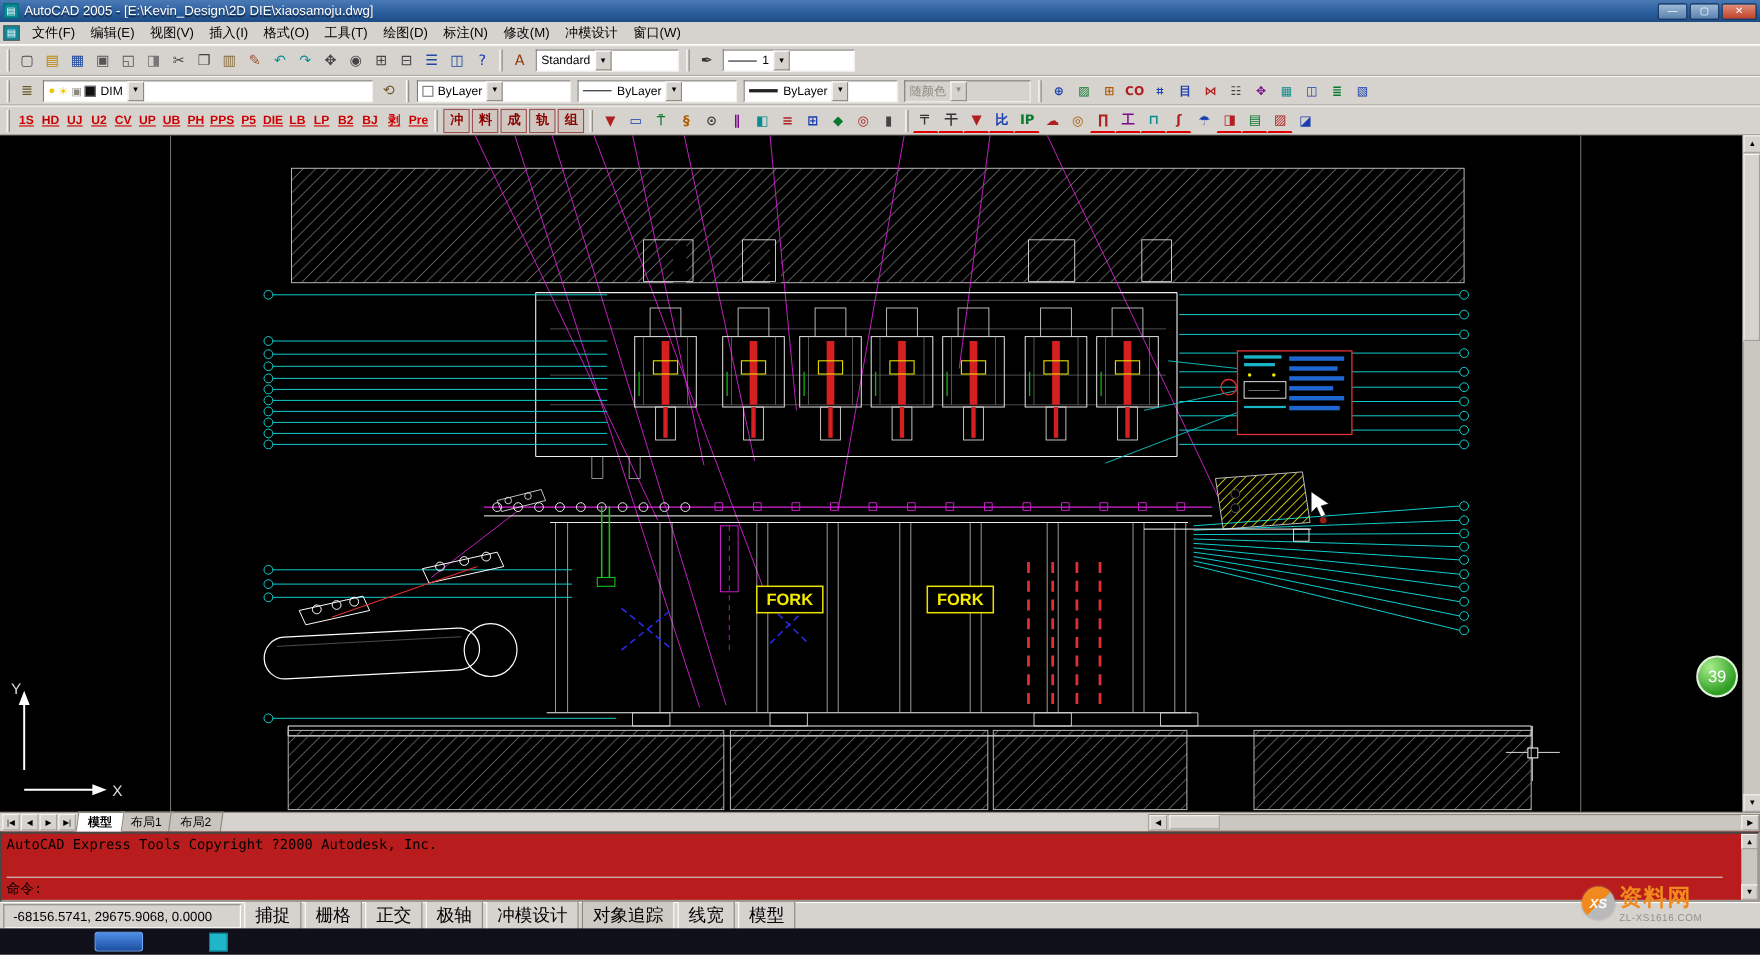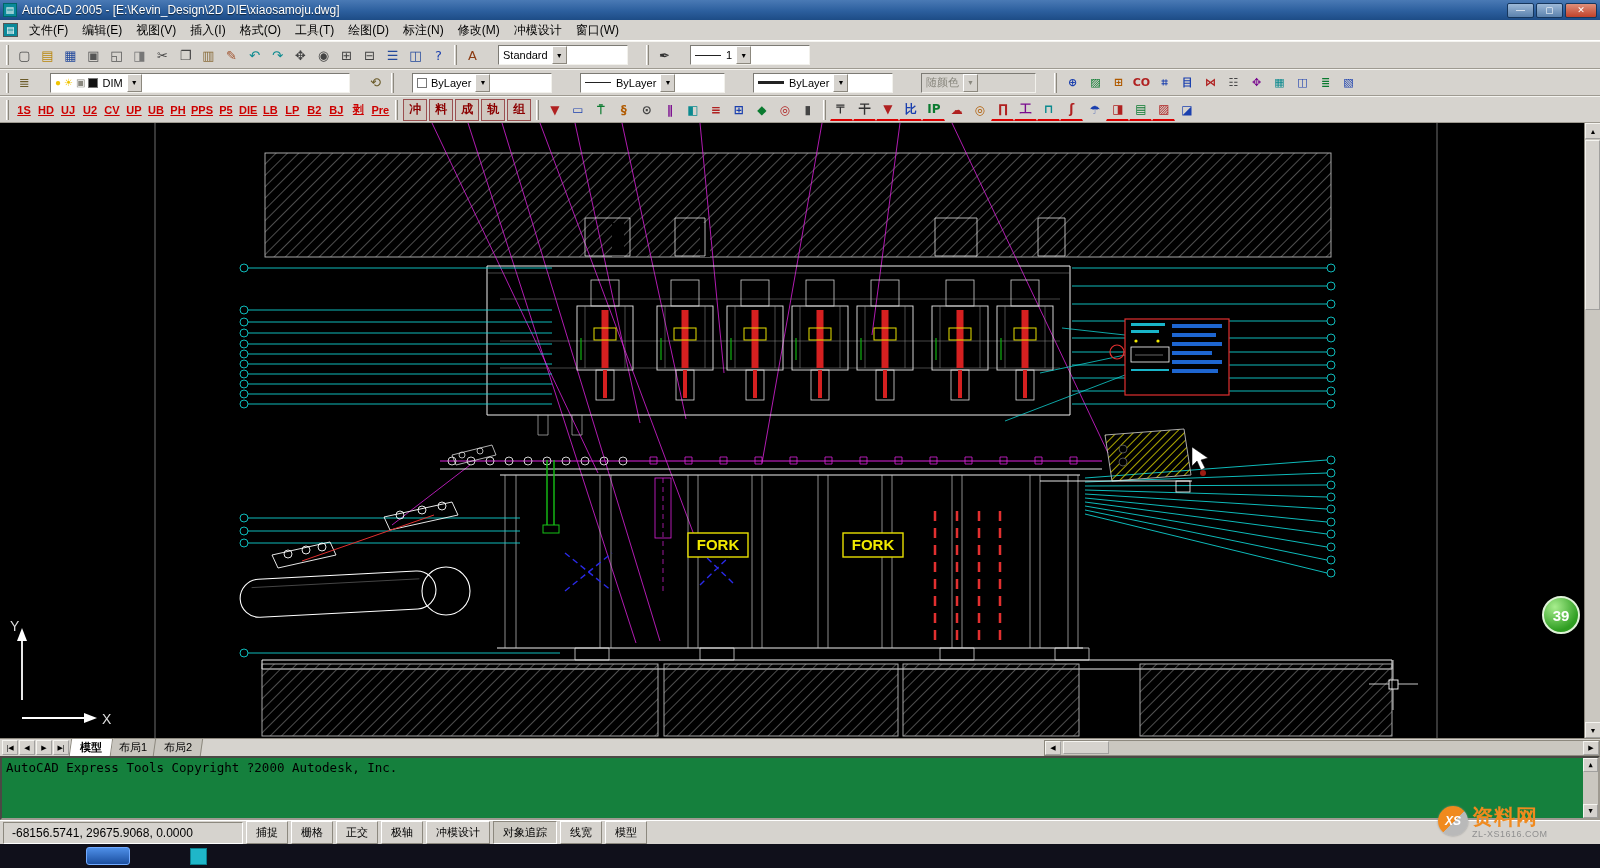--- a/index.html
+++ b/index.html
@@ -21,58 +21,58 @@
 .menu-item{padding:3px 7px;white-space:nowrap}
 
 
 .tb{display:flex;align-items:center;background:#d6d3ce;border-top:1px solid #f5f4f0;border-bottom:1px solid #9e9a91;padding:0 2px;overflow:hidden}
 .tb1{height:28px}.tb2{height:27px}.tb3{height:27px}
 .grip{width:3px;height:20px;border-left:1px solid #fff;border-right:1px solid #8c887e;margin:0 4px;flex:none}
 .ticon{width:23px;height:22px;border:1px solid transparent;background:transparent;display:flex;align-items:center;justify-content:center;font-size:13px;flex:none;font-family:"DejaVu Sans",sans-serif}
 .ticon .g{pointer-events:none}
 .ticon.u{border-bottom:2px solid #d00}
 .tgroup{display:flex;align-items:center;flex:none}
-.combo{display:flex;align-items:center;height:20px;background:#fff;border:1px solid;border-color:#7c7a74 #f2f1ec #f2f1ec #7c7a74;font-size:11px;padding-left:4px;margin:0 14px;flex:none}
+.combo{display:flex;align-items:center;height:20px;background:#fff;border:1px solid;border-color:#7c7a74 #f2f1ec #f2f1ec #7c7a74;font-size:11px;padding-left:4px;margin:0 3px;flex:none}
 .combo .dd{width:15px;height:18px;margin-left:4px;background:#d6d3ce;border:1px solid;border-color:#fff #8c887e #8c887e #fff;font-size:7px;display:flex;align-items:center;justify-content:center}
 .combo.disabled{background:#d6d3ce;color:#8a887f}
 .lyrico{font-size:10px;margin-right:3px}
 .swatch{width:10px;height:10px;background:#111;border:1px solid #777;margin-right:4px;flex:none}
 .ltline{width:26px;border-top:1px solid #222;margin-right:5px;flex:none}
 .rletter{min-width:22px;height:22px;border:1px solid transparent;background:transparent;color:#c00;font-weight:bold;font-size:11px;display:flex;align-items:center;justify-content:center;flex:none;padding:0 1px;text-decoration:underline}
 .cjkbtn{min-width:24px;height:22px;border:1px solid #9a5050;background:#d0c8c0;color:#8b0000;font-weight:bold;font-size:12px;display:flex;align-items:center;justify-content:center;flex:none;margin:0 1px}
 
 
 .canvas-wrap{position:relative;height:615px;background:#000}
 #cad{position:absolute;left:0;top:0}
 svg text{font-family:"Liberation Sans",sans-serif}
 .vscroll{position:absolute;right:0;top:0;width:16px;height:615px;background:#cac7c0;border-left:1px solid #8c887e;display:flex;flex-direction:column}
 .sbtn{width:16px;height:16px;background:#d6d3ce;border:1px outset #f5f4f0;font-size:7px;display:flex;align-items:center;justify-content:center;flex:none}
 .vthumb{height:170px;margin-top:1px;background:#d6d3ce;border:1px outset #f5f4f0}
-.badge{position:absolute;right:20px;top:473px;width:38px;height:38px;border-radius:50%;background:radial-gradient(circle at 32% 26%,#a8ee8e,#2f9e22 70%);border:2px solid #dff3d8;color:#fff;font-weight:bold;font-size:15px;display:flex;align-items:center;justify-content:center;box-shadow:0 1px 4px #000}
+.badge{position:absolute;right:20px;top:473px;width:38px;height:38px;border-radius:50%;background:radial-gradient(circle at 32% 26%,#a8ee8e,#2f9e22 70%);border:2px solid #dff3d8;color:#fff;font-weight:normal;font-size:15px;display:flex;align-items:center;justify-content:center;box-shadow:0 1px 4px #000}
 
 
 .tabsrow{height:18px;display:flex;align-items:flex-end;background:#d6d3ce;border-top:1px solid #8c887e;padding-left:2px}
 .tnav{width:16px;height:15px;background:#d6d3ce;border:1px outset #f5f4f0;font-size:7px;display:flex;align-items:center;justify-content:center;flex:none;margin-right:1px}
 .tab{padding:1px 9px 1px 9px;border:1px solid #8c887e;border-bottom:none;background:#c8c5be;font-size:11px;flex:none;transform:skewX(-8deg);margin-right:-3px}
 .tab>span{display:inline-block;transform:skewX(8deg)}
 .tab.on{background:#fff;font-weight:bold;z-index:2;position:relative}
 .hscroll{margin-left:auto;display:flex;align-items:center;width:556px;height:16px;background:#cac7c0;border:1px solid #8c887e;align-self:center}
 .hthumb{width:46px;height:13px;background:#d6d3ce;border:1px outset #f5f4f0;margin-left:2px}
 .htrack{flex:1}
 
 
-.cmd{height:64px;background:#15803d;border:2px inset #9e9a91;font-family:"DejaVu Sans Mono","Liberation Mono",monospace;font-size:12.5px;padding:2px 4px;position:relative;overflow:hidden}
+.cmd{height:64px;background:#b91c1c;border:2px inset #9e9a91;font-family:"DejaVu Sans Mono","Liberation Mono",monospace;font-size:12.5px;padding:2px 4px;position:relative;overflow:hidden}
 .cmdline{white-space:pre;line-height:15px}
 .cmdprompt{position:absolute;left:4px;bottom:3px;border-top:1px solid #d0d0d0;width:1560px;padding-top:2px;line-height:15px}
 .cmdscroll{position:absolute;right:0;top:0;bottom:0;width:15px;background:#cac7c0;display:flex;flex-direction:column;justify-content:space-between}
 
 
 .status{height:24px;display:flex;align-items:center;gap:3px;padding:0 3px;background:#d6d3ce;border-top:1px solid #fff}
-.coords{border:1px solid;border-color:#8c887e #fff #fff #8c887e;padding:3px 8px;width:240px;font-size:12px;background:#d6d3ce;white-space:nowrap}
-.toggle{border:1px solid;border-color:#fff #8c887e #8c887e #fff;padding:3px 9px;background:#d6d3ce;font-size:11px;flex:none}
+.coords{border:1px solid;border-color:#8c887e #fff #fff #8c887e;padding:3px 8px;width:216px;font-size:12px;background:#d6d3ce;white-space:nowrap}
+.toggle{border:1px solid;border-color:#fff #8c887e #8c887e #fff;padding:3px 9px;background:#d6d3ce;font-size:16px;flex:none}
 .toggle.on{border-color:#8c887e #fff #fff #8c887e;background:#ccc9c2}
 
 
 .taskbar{height:24px;background:#10101b;position:relative}
 .taskbtn{position:absolute;left:86px;top:3px;width:44px;height:18px;border-radius:3px;background:linear-gradient(#4e8fe8,#1b4fa0);border:1px solid #72aaff}
 .taskico{position:absolute;left:190px;top:4px;width:17px;height:17px;background:#1fb6c9;border:1px solid #0b7f8e}
 
 
 .watermark{position:absolute;left:1438px;top:806px;display:flex;align-items:flex-start;gap:4px;z-index:60;pointer-events:none}
 .wlogo{width:30px;height:30px;border-radius:50%;background:linear-gradient(135deg,#f08a1e 52%,#b9b9b9 52%);color:#fff;font-weight:bold;font-style:italic;font-size:12px;display:flex;align-items:center;justify-content:center;box-shadow:0 0 2px #888}
@@ -650,20 +650,21 @@
       <span class="htrack"></span>
       <span class="sbtn" style="height:14px">▶</span>
     </div>
   </div>
 
   <div class="cmd">
     <div>
 
     <div class="cmdline">AutoCAD Express Tools Copyright ?2000 Autodesk, Inc.</div>
       </div>
+    <div class="cmdprompt">命令:</div>
     <div class="cmdscroll">
       <span class="sbtn" style="width:15px;height:14px">▲</span>
       <span class="sbtn" style="width:15px;height:14px">▼</span>
     </div>
   </div>
 
   <div class="status">
     <span class="coords">-68156.5741, 29675.9068, 0.0000</span>
     <span style="display:flex;gap:3px">
 

